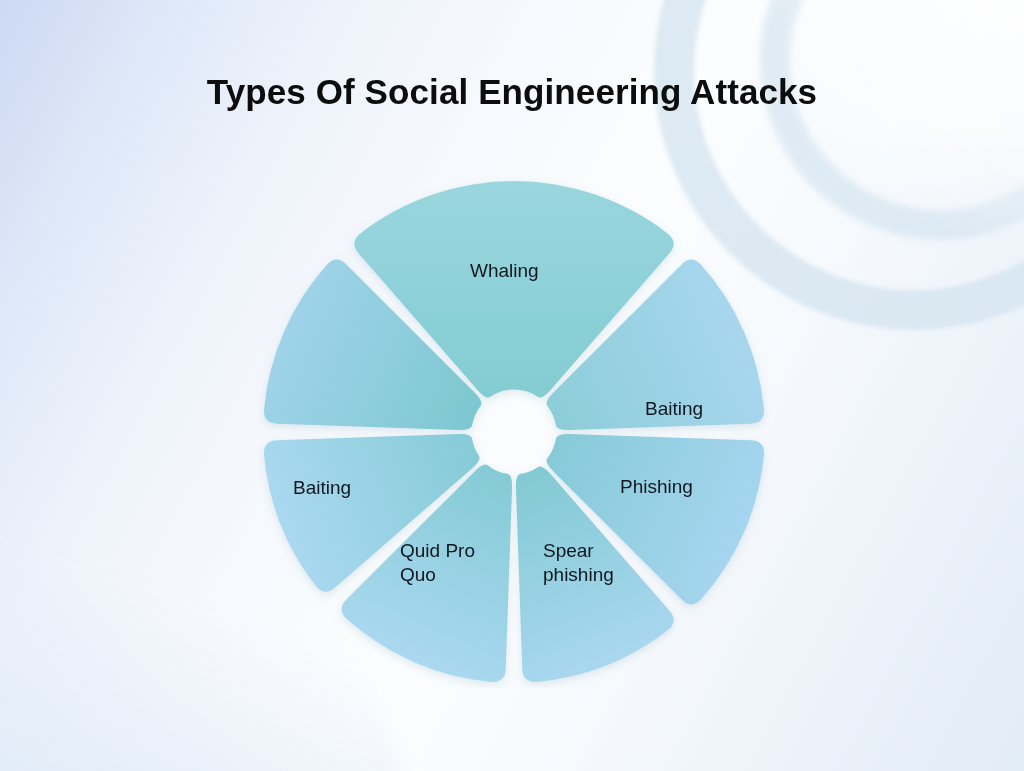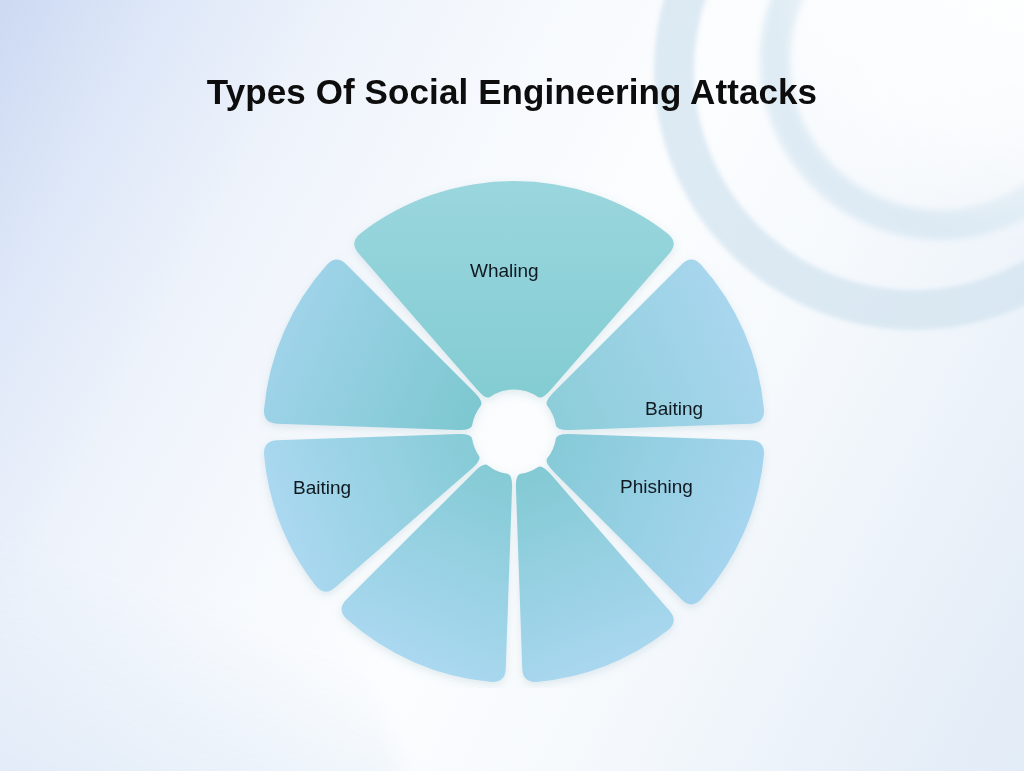--- a/index.html
+++ b/index.html
@@ -179,16 +179,20 @@
           <path d="M 411.49 434.87 Q 420.67 445.43 409.85 454.32 A 251 251 0 0 1 278.73 505.97 Q 264.76 506.85 264.27 492.86 L 257.97 312.37 Q 257.48 298.37 262.66 297.87 A 42.4 42.4 0 0 0 279.69 291.16 Q 283.82 288.00 293.00 298.57 Z" fill="url(#grad3)"></path>
           <path d="M 247.73 492.86 Q 247.24 506.85 233.27 505.97 A 251 251 0 0 1 88.69 443.10 Q 78.52 433.48 88.42 423.58 L 216.12 295.88 Q 226.02 285.98 229.91 289.43 A 42.4 42.4 0 0 0 249.34 297.87 Q 254.52 298.37 254.03 312.37 Z" fill="url(#grad4)"></path>
           <path d="M 77.13 411.49 Q 66.57 420.67 57.68 409.85 A 251 251 0 0 1 6.03 278.73 Q 5.15 264.76 19.14 264.27 L 199.63 257.97 Q 213.63 257.48 214.13 262.66 A 42.4 42.4 0 0 0 220.84 279.69 Q 224.00 283.82 213.43 293.00 Z" fill="url(#grad5)"></path>
           <path d="M 19.14 247.73 Q 5.15 247.24 6.03 233.27 A 251 251 0 0 1 68.90 88.69 Q 78.52 78.52 88.42 88.42 L 216.12 216.12 Q 226.02 226.02 222.57 229.91 A 42.4 42.4 0 0 0 214.13 249.34 Q 213.63 254.52 199.63 254.03 Z" fill="url(#grad6)"></path>
         </g>
     </svg>
 
     <div class="seg-label lbl-whaling">Whaling</div>
     <div class="seg-label lbl-baiting">Baiting</div>
     <div class="seg-label lbl-phishing">Phishing</div>
+    <div class="seg-label lbl-spear">Spear
+phishing</div>
+    <div class="seg-label lbl-quid">Quid Pro
+Quo</div>
     <div class="seg-label lbl-smishing">Baiting</div>
 
   </div>
 </div>
 
 </body></html>

